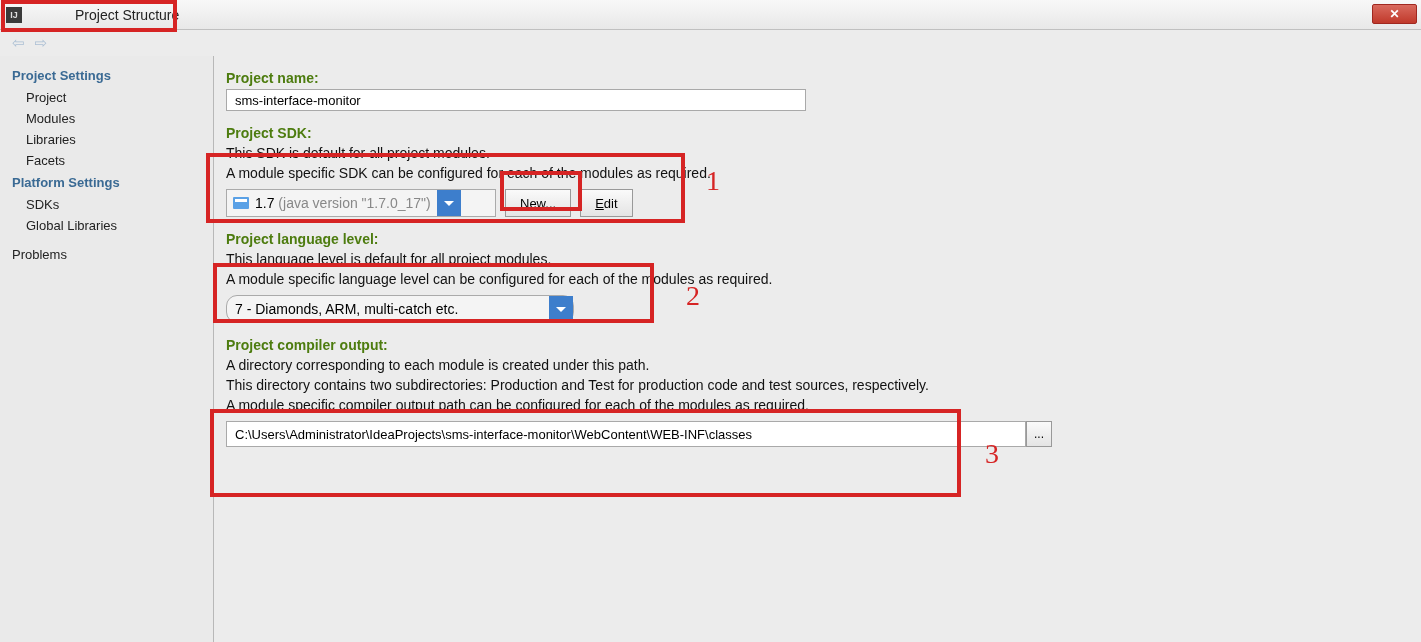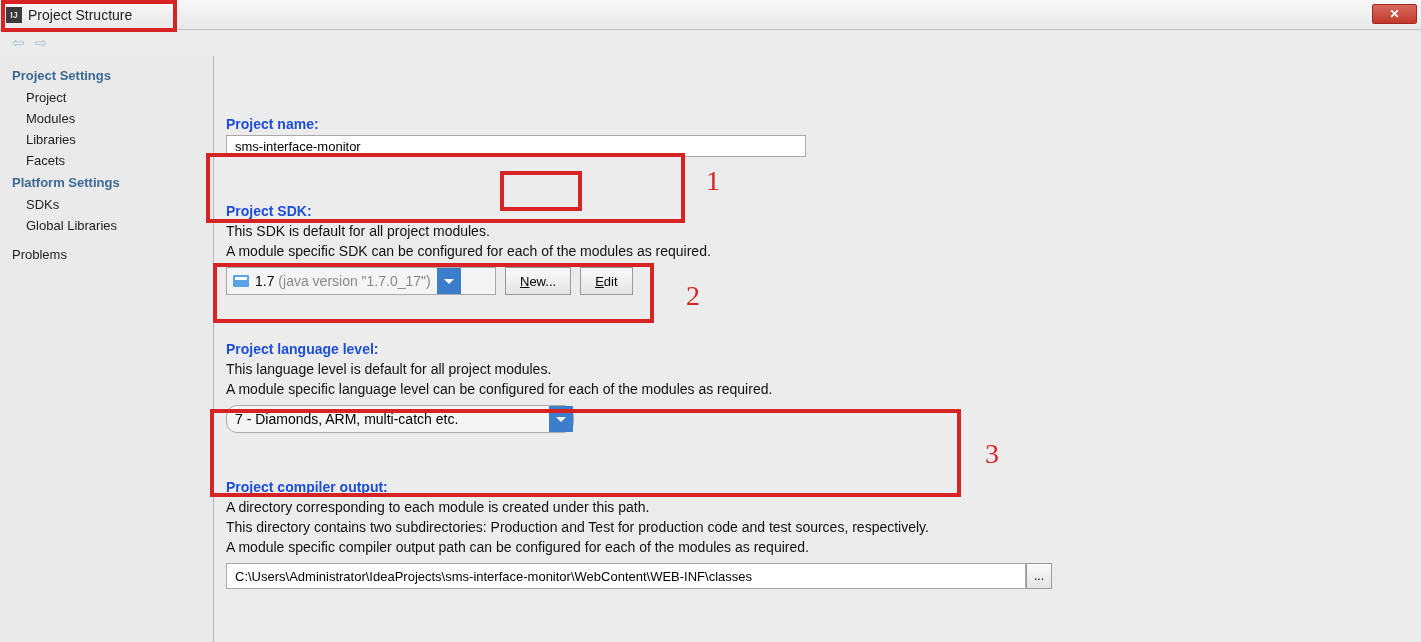--- a/index.html
+++ b/index.html
@@ -14,20 +14,21 @@
       position: relative;
     }
     .titlebar {
       height: 30px;
       background: linear-gradient(#f8f8f8, #e8e8e8);
       border-bottom: 1px solid #c0c0c0;
       display: flex;
       align-items: center;
       padding: 0 6px;
       position: relative;
+      gap: 47px;
     }
     .titlebar-icon {
       width: 16px; height: 16px;
       background: #3a3a3a;
       display: inline-flex; align-items: center; justify-content: center;
       color: #ddd; font-size: 9px; font-weight: bold;
       margin-right: 6px;
     }
     .titlebar-title { font-size: 14px; color: #222; }
     .close-btn {
@@ -79,23 +80,22 @@
     .content {
       flex: 1;
       background: #ececec;
       padding: 14px 0 0 12px;
       position: relative;
       overflow: hidden;
     }
     .section-label {
       font-weight: bold;
       font-size: 14px;
-      color: #1d4ed8;
+      color: #4d7c0f;
       margin-bottom: 3px;
-      margin-top: 46px;
     }
     .text-input {
       width: 580px;
       height: 22px;
       border: 1px solid #a9a9a9;
       background: #fff;
       padding: 0 8px;
       font-size: 13px;
       font-family: inherit;
     }

